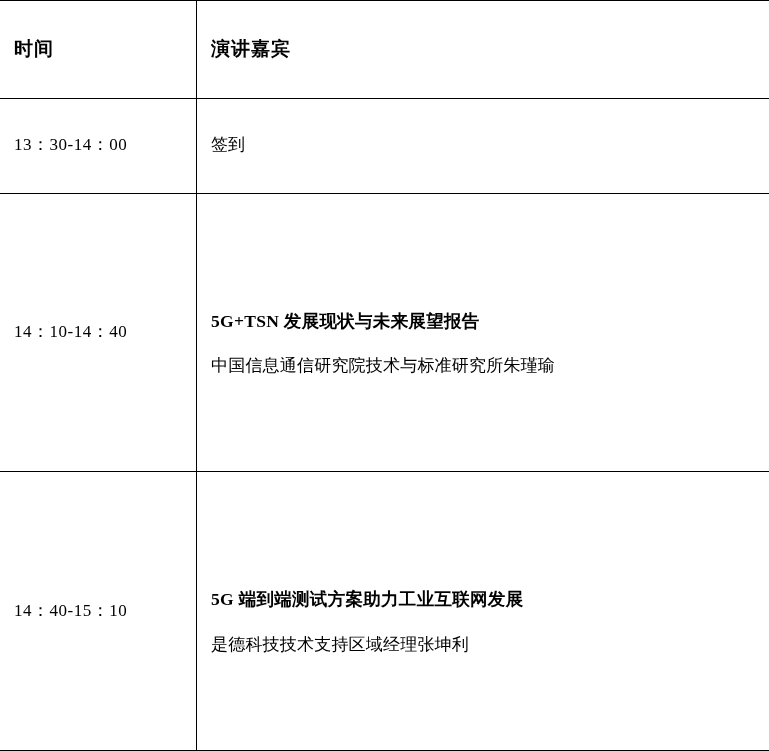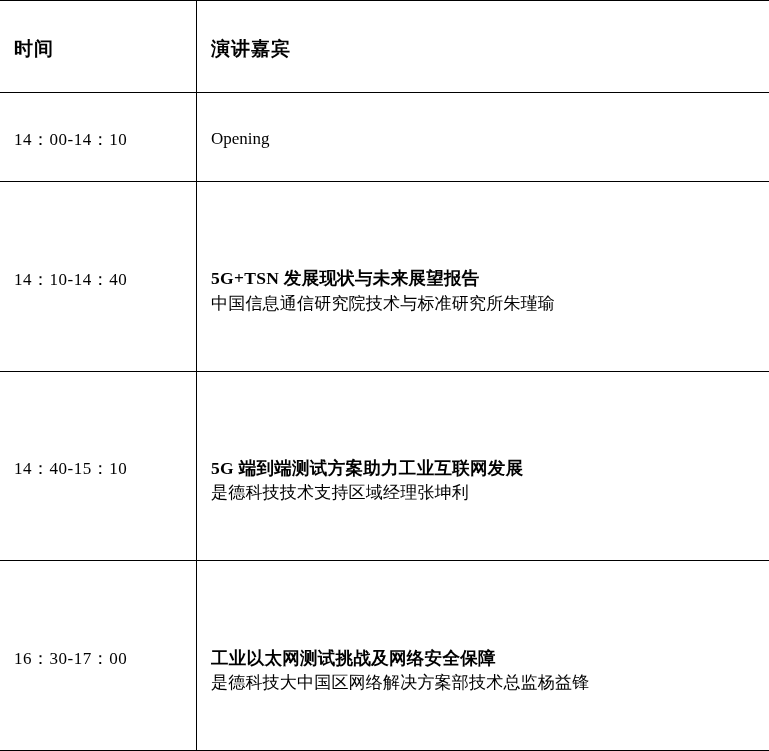--- a/index.html
+++ b/index.html
@@ -26,21 +26,21 @@
     table-layout: fixed;
   }
   table.agenda tr {
     border-top: 1px solid #000;
     border-bottom: 1px solid #000;
   }
   table.agenda td {
     border-left: none;
     border-right: none;
     vertical-align: middle;
-    padding: 12px 10px 6px 14px;
+    padding: 4px 10px 6px 14px;
   }
   td.time-col {
     width: 172px;
     border-right: 1px solid #000 !important;
     font-size: 17px;
     letter-spacing: 0.5px;
     white-space: nowrap;
   }
   td.speaker-col {
     font-size: 17px;
@@ -59,71 +59,65 @@
     font-size: 17.5px;
     line-height: 1.45;
     letter-spacing: 0.3px;
     margin-top: 24px;
   }
   .sub-line {
     font-weight: normal;
     font-size: 17px;
     line-height: 1.45;
     letter-spacing: 0.2px;
+    margin-top: 20px;
   }
   .single-line {
     font-size: 17px;
     line-height: 1.45;
   }
   .two-line td { padding-top: 10px; padding-bottom: 10px; }
   .first-row td { border-top: 1px solid #000; }
 </style>
 </head>
 <body>
 
 <div class="agenda-wrap">
   <table class="agenda">
     <tbody>
 
       <tr class="head-row first-row">
         <td class="time-col">时间</td>
         <td class="speaker-col">演讲嘉宾</td>
       </tr>
 
-
       <tr>
-        <td class="time-col">14：00-14：10</td>
+        <td class="time-col">13：30-14：00</td>
         <td class="speaker-col">
-          <div class="single-line">Opening</div>
+          <div class="single-line">签到</div>
         </td>
       </tr>
+
 
       <tr class="two-line">
         <td class="time-col">14：10-14：40</td>
         <td class="speaker-col">
           <div class="title-line">5G+TSN 发展现状与未来展望报告</div>
           <div class="sub-line">中国信息通信研究院技术与标准研究所朱瑾瑜</div>
         </td>
       </tr>
 
       <tr class="two-line">
         <td class="time-col">14：40-15：10</td>
         <td class="speaker-col">
           <div class="title-line">5G 端到端测试方案助力工业互联网发展</div>
           <div class="sub-line">是德科技技术支持区域经理张坤利</div>
         </td>
       </tr>
 
 
 
 
-      <tr class="two-line">
-        <td class="time-col">16：30-17：00</td>
-        <td class="speaker-col">
-          <div class="title-line">工业以太网测试挑战及网络安全保障</div>
-          <div class="sub-line">是德科技大中国区网络解决方案部技术总监杨益锋</div>
-        </td>
-      </tr>
 
 
     </tbody>
   </table>
 </div>
 
 </body></html>

